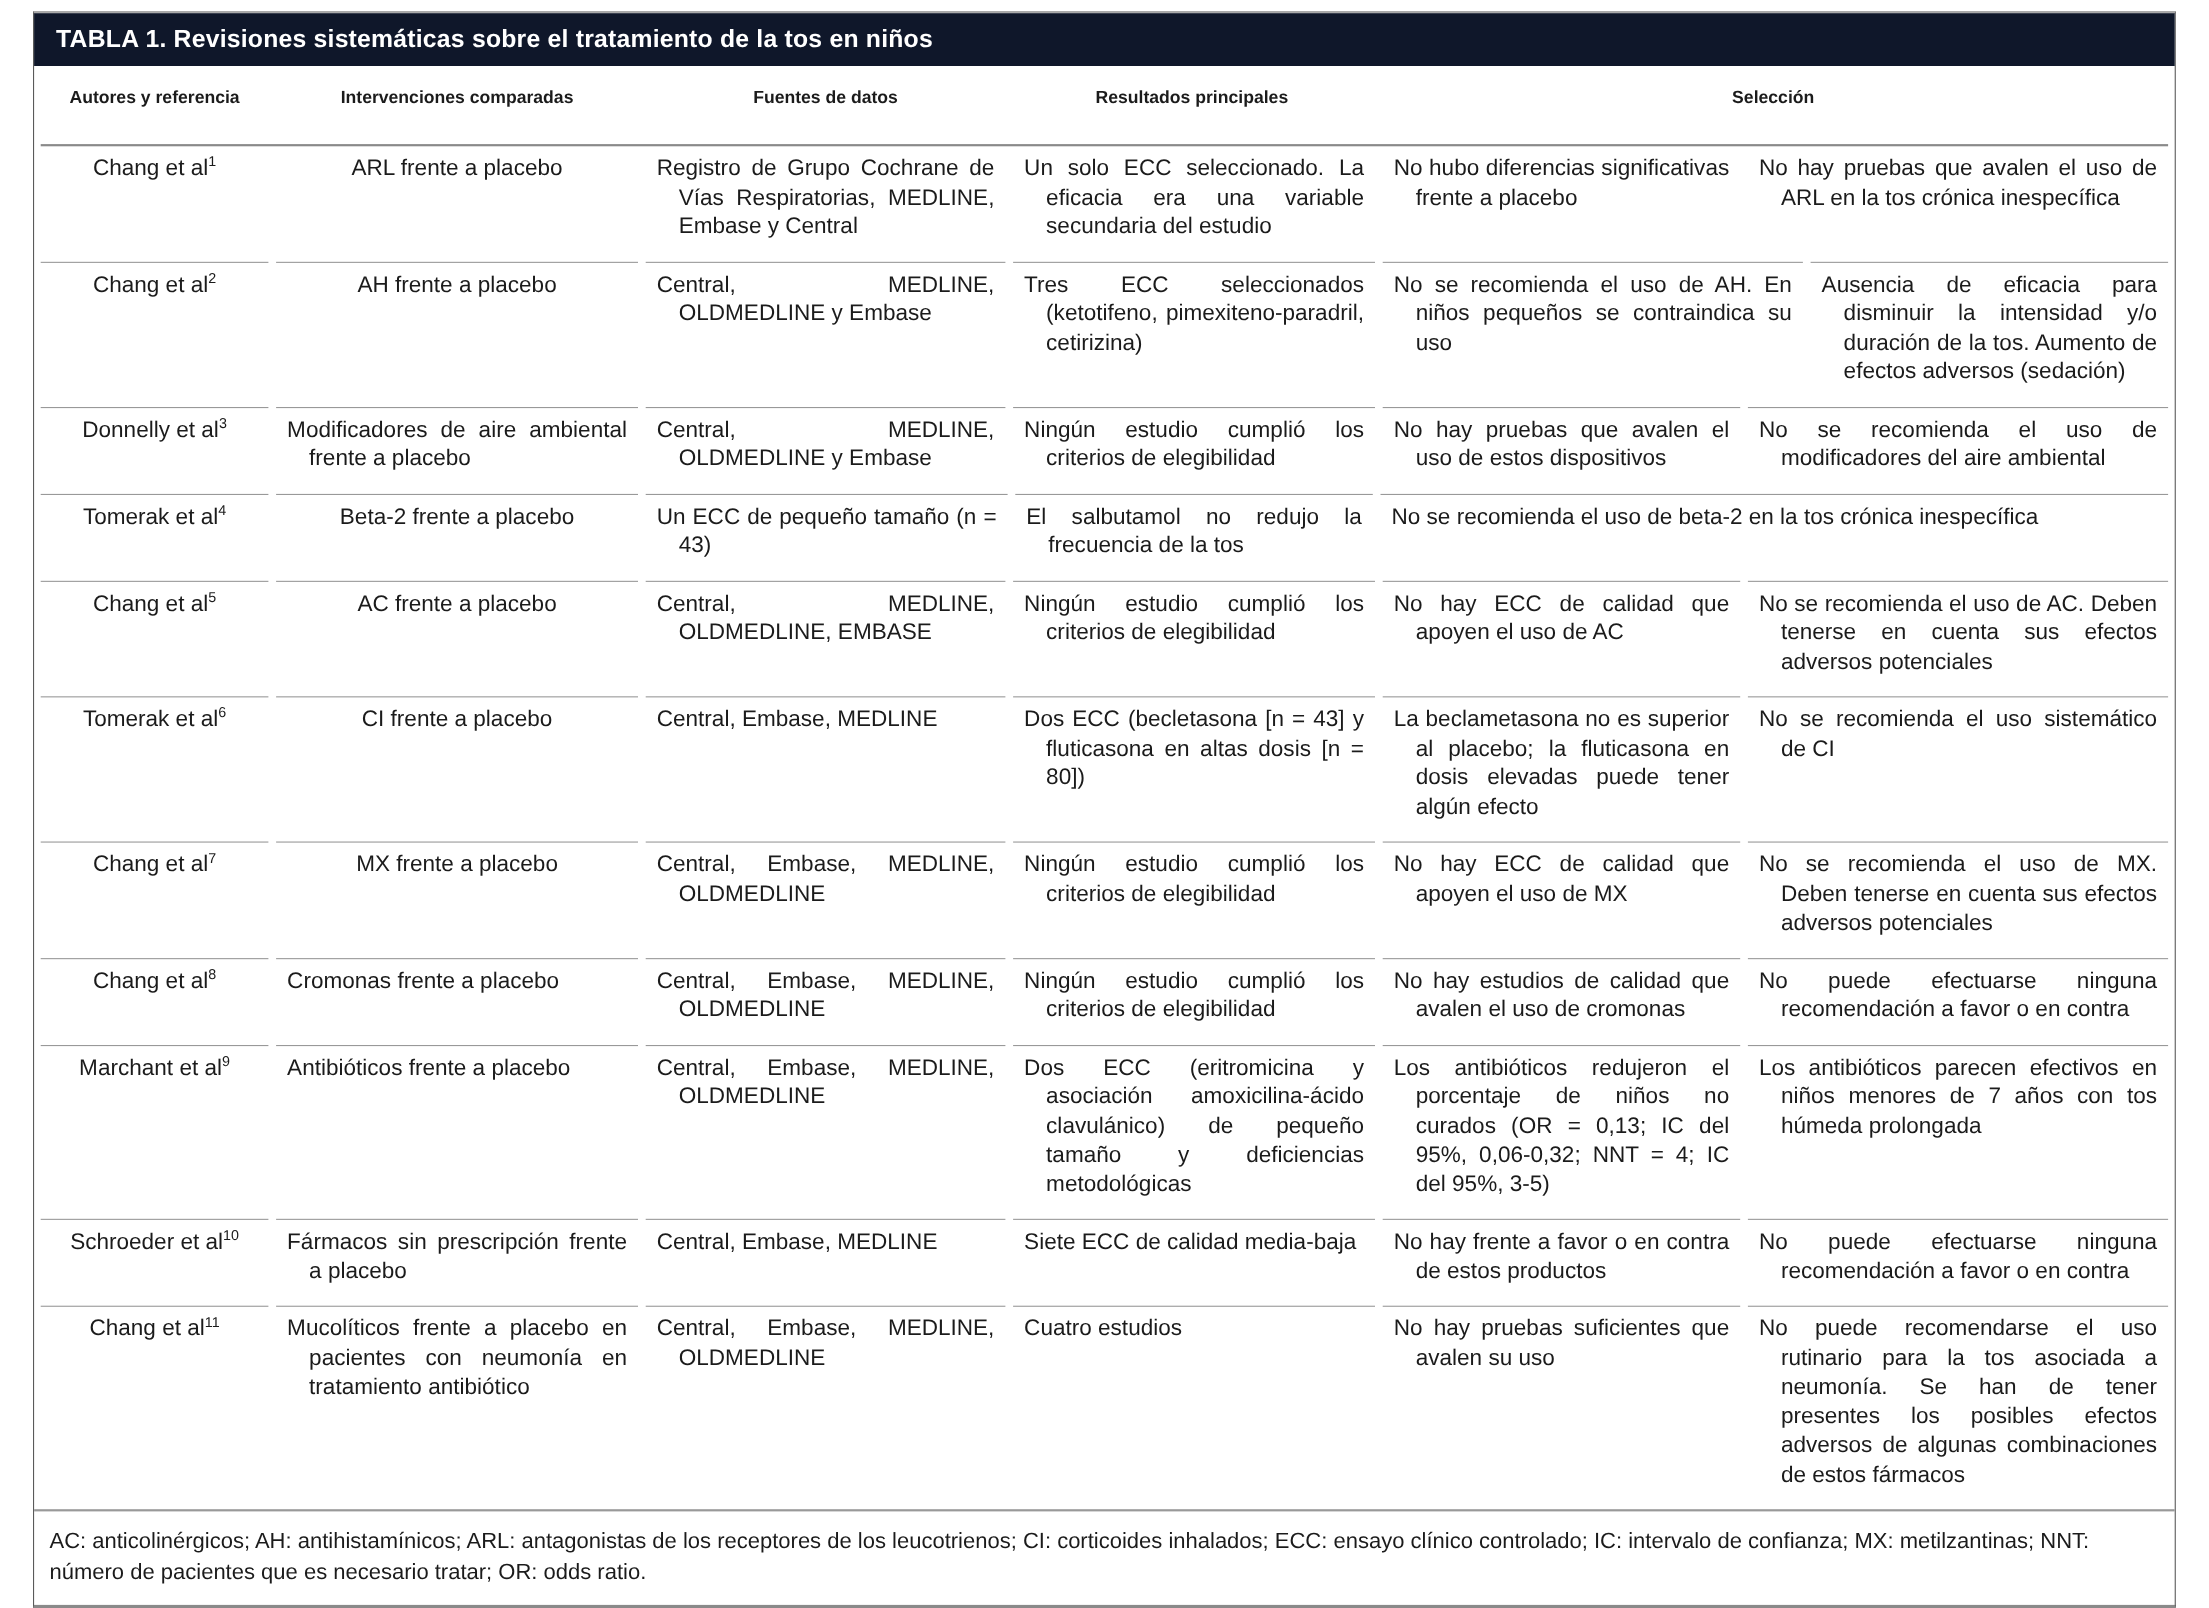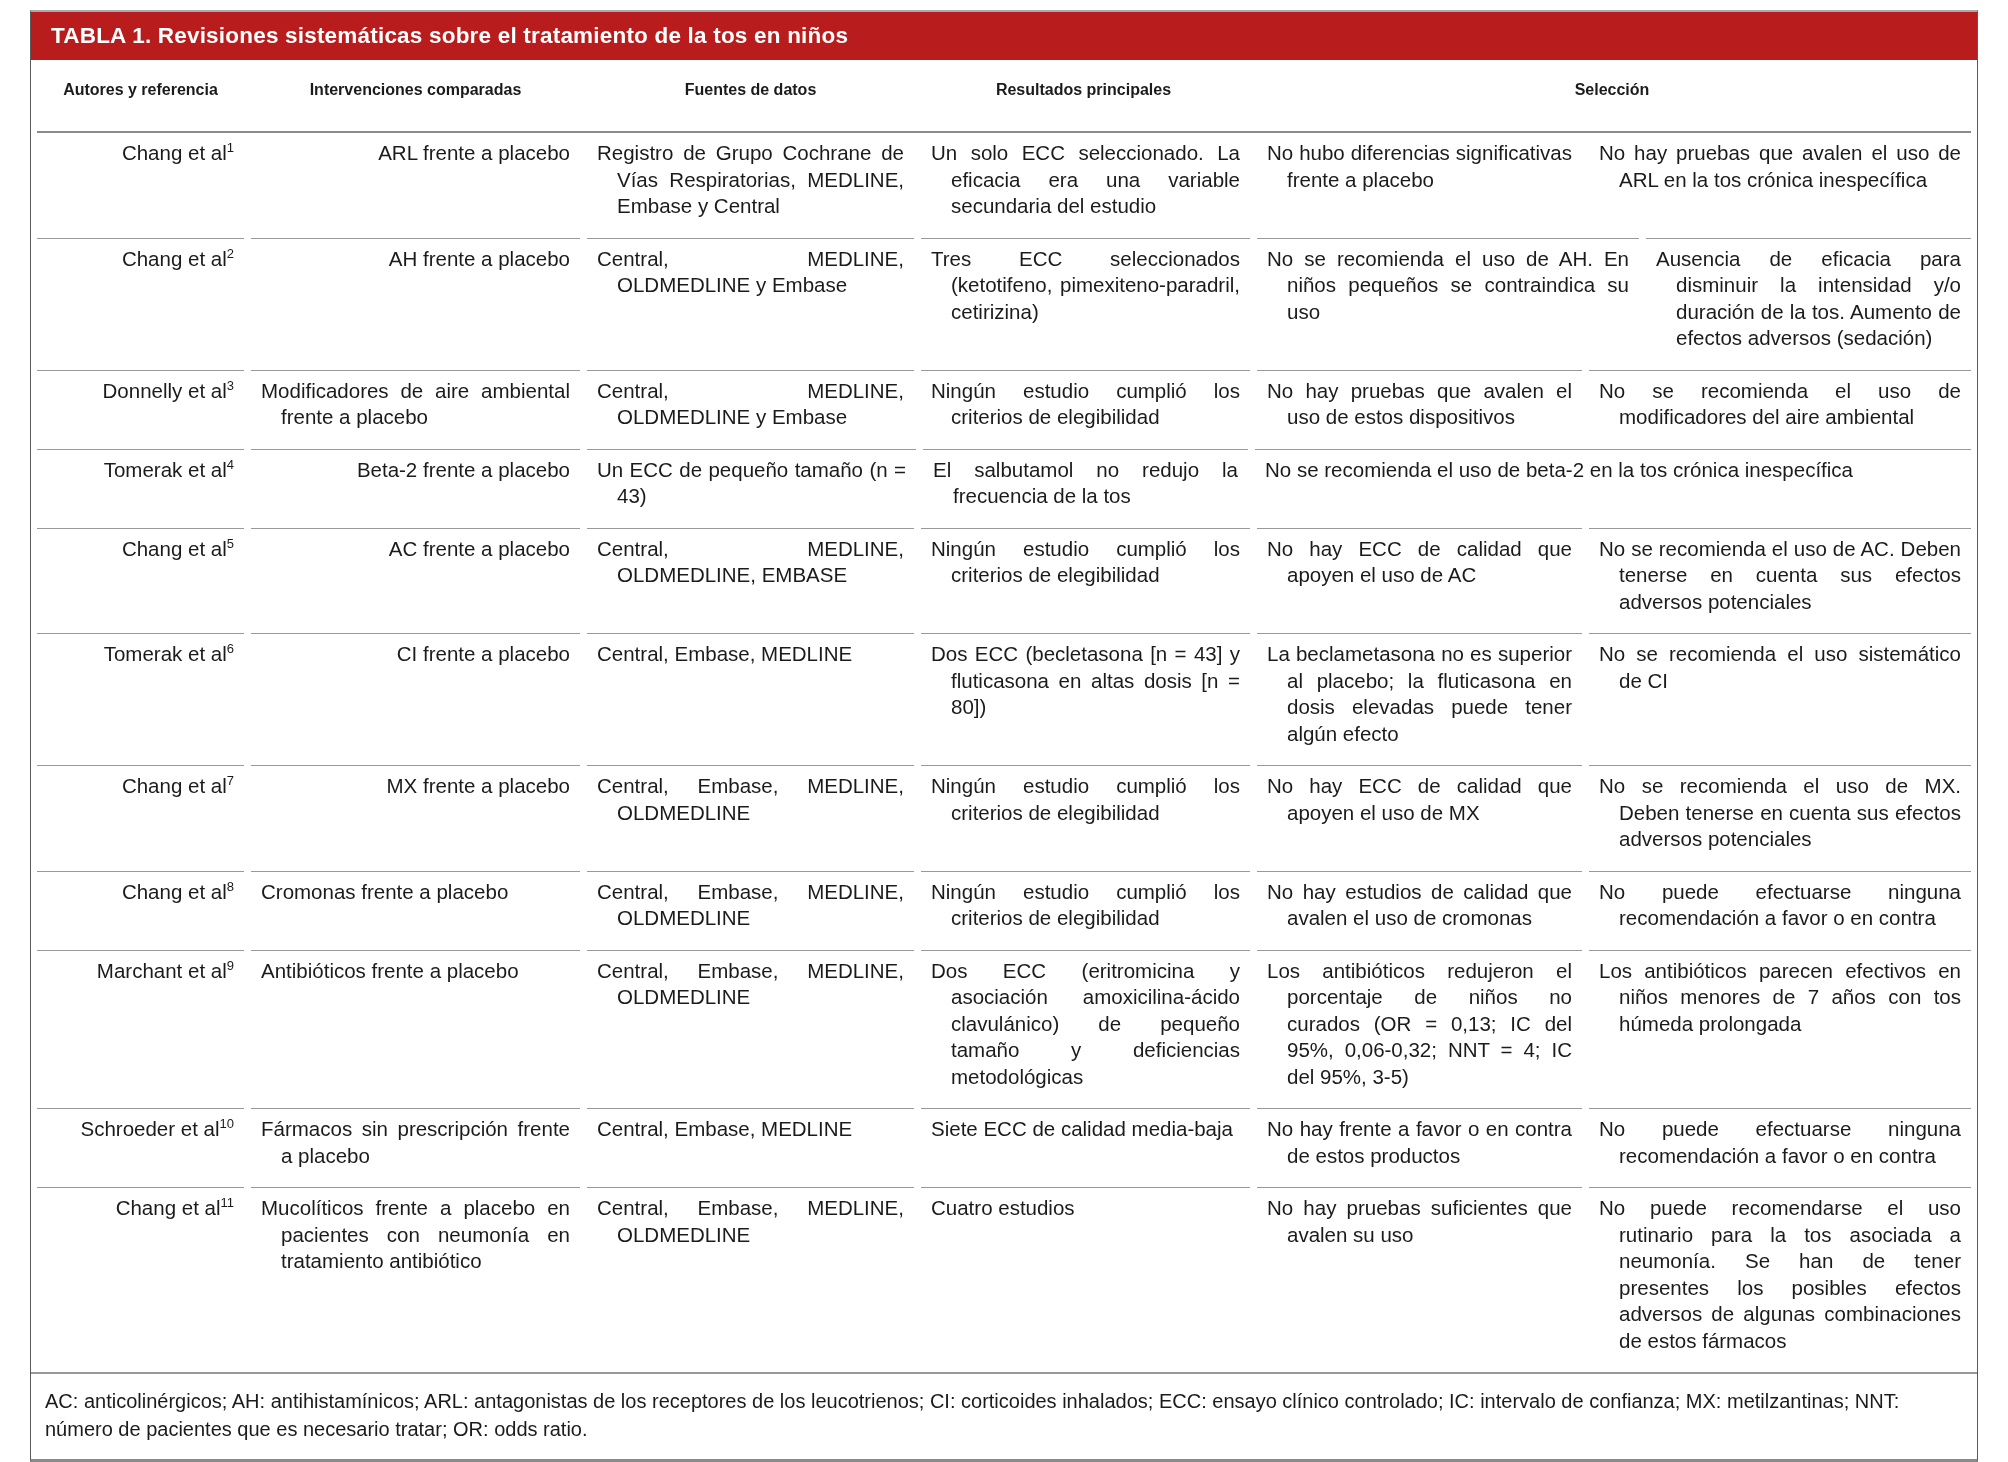--- a/index.html
+++ b/index.html
@@ -12,35 +12,35 @@
     box-sizing:border-box;
     margin:10px 30px 0 30px;
     width:1948px;
     border-top:2px solid #a9a9a9;
     border-left:1.5px solid #5a5a5a;
     border-right:1.5px solid #5a5a5a;
     border-bottom:3px solid #8a8a8a;
     background:#ffffff;
   }
   .title-bar{
-    background:#b91c1c;
+    background:#0f172a;
     padding:11px 18px 11px 20px;
     font-size:22.5px;font-weight:bold;color:#ffffff;
     letter-spacing:.2px;
   }
   .grid{width:100%;box-sizing:border-box;padding:0 6px;}
   .row{display:flex;column-gap:7px;align-items:stretch;}
   .cell{
     box-sizing:border-box;
     font-size:20.5px;line-height:26.5px;
     padding:7px 10px 18px 30px;
     text-indent:-20px;
     text-align:justify;
   }
-  .cell.center{text-align:right;text-indent:0;padding-left:10px;}
+  .cell.center{text-align:center;text-indent:0;padding-left:10px;}
   .c0{flex:0 0 207px;}
   .c1{flex:0 0 329px;}
   .c2{flex:0 0 327px;}
   .c3{flex:0 0 329px;}
   .c4{flex:0 0 325px;}
   .c5{flex:1 1 auto;}
   .head .cell{
     font-weight:bold;font-size:16px;line-height:27px;
     text-align:center;text-indent:0;
     padding:16px 8px 10px 8px;

